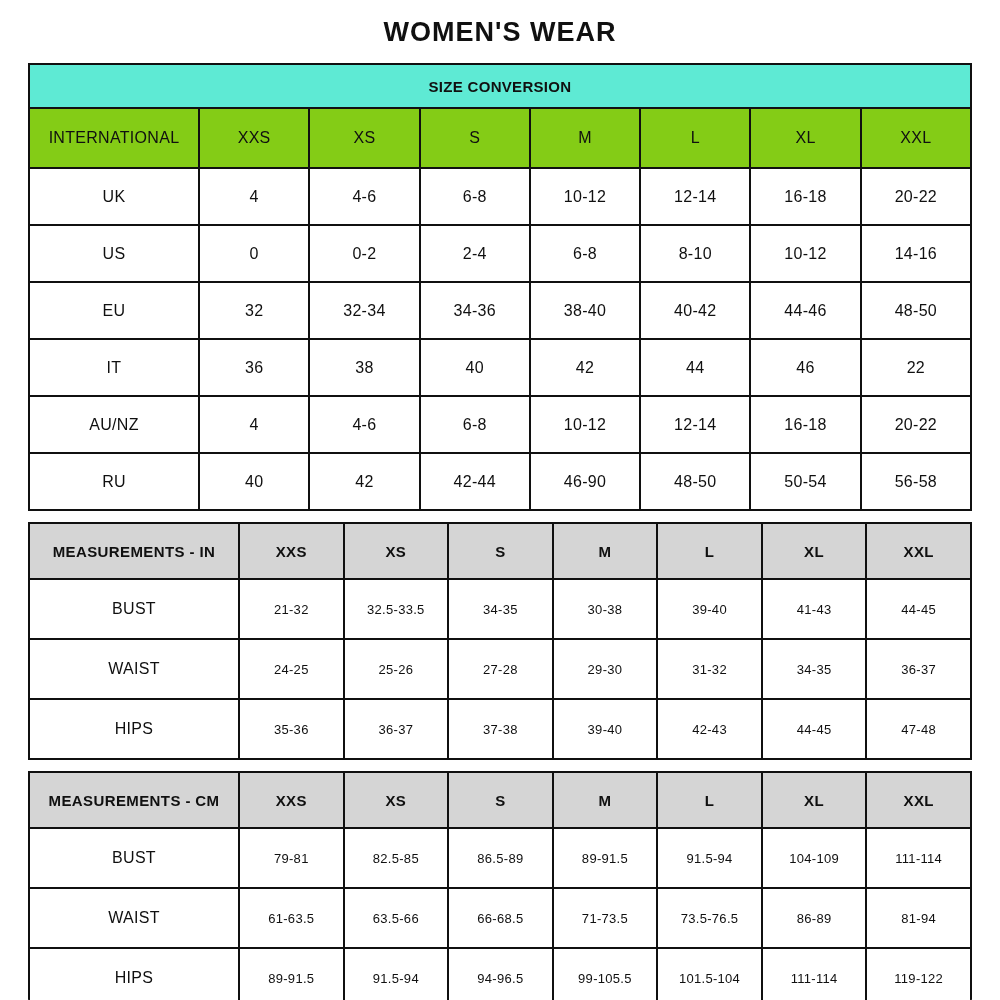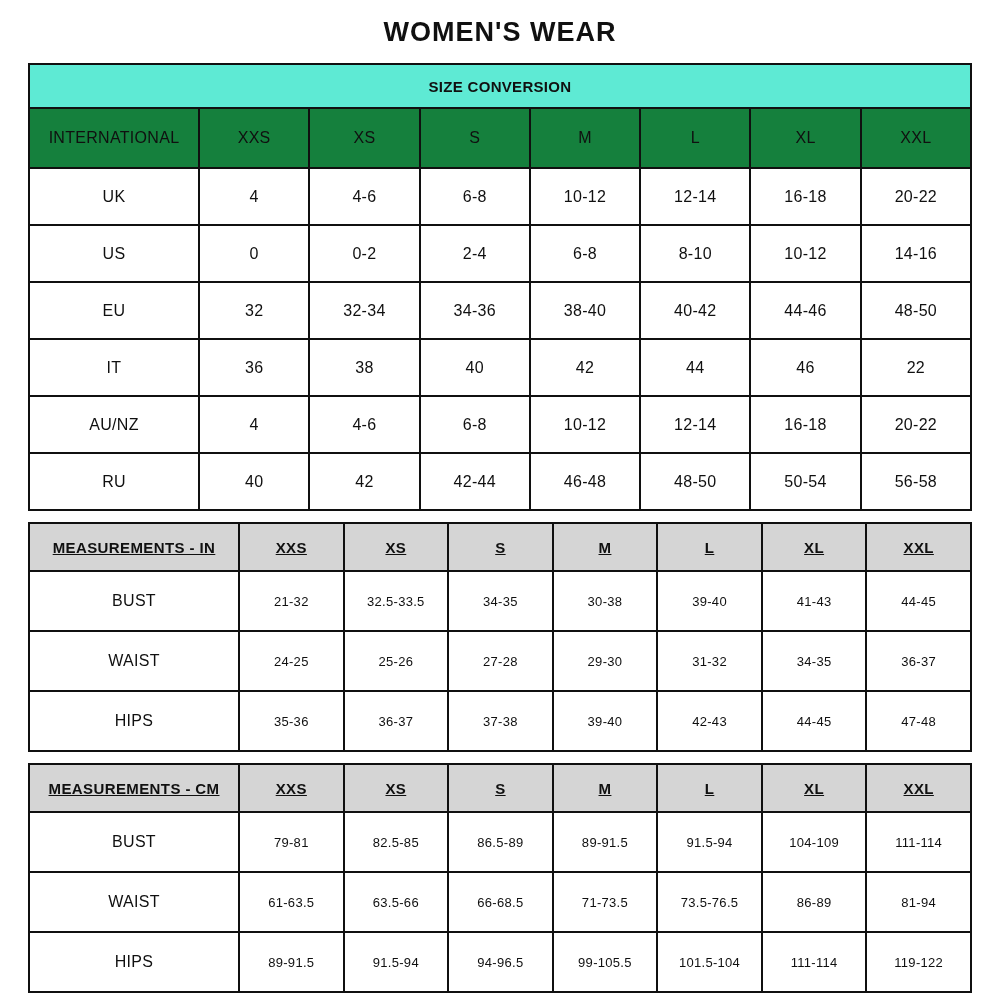--- a/index.html
+++ b/index.html
@@ -40,26 +40,26 @@
 
   
   .banner-row { height: 44px; }
   .banner {
     background: #5eead4;
     font-weight: 700;
     font-size: 15px;
     letter-spacing: .8px;
   }
   .size-conversion .header-row { height: 60px; }
-  .size-conversion thead .head-cell { font-weight: 400; font-size: 16px; background: #15803d; }
+  .size-conversion thead .head-cell { font-weight: 400; font-size: 16px; background: #84cc16; }
   .size-conversion tbody tr { height: 57px; }
   .size-conversion tbody td { font-size: 16px; }
 
   
-  .measure thead tr { height: 48px; text-decoration: underline; }
+  .measure thead tr { height: 56px; }
   .measure thead .head-cell {
     background: #d5d5d5;
     font-weight: 700;
     font-size: 15px;
     letter-spacing: .4px;
   }
   .measure tbody tr { height: 60px; }
   .measure tbody td { font-size: 13px; }
   .measure tbody td:first-child { font-size: 16px; }
 </style>
@@ -139,21 +139,21 @@
           <td>10-12</td>
           <td>12-14</td>
           <td>16-18</td>
           <td>20-22</td>
         </tr>
         <tr>
           <td>RU</td>
           <td>40</td>
           <td>42</td>
           <td>42-44</td>
-          <td>46-48</td>
+          <td>46-90</td>
           <td>48-50</td>
           <td>50-54</td>
           <td>56-58</td>
         </tr>
       </tbody>
   </table>
 
   <table class="tbl measure">
     <colgroup>
         <col class="first-measure">

